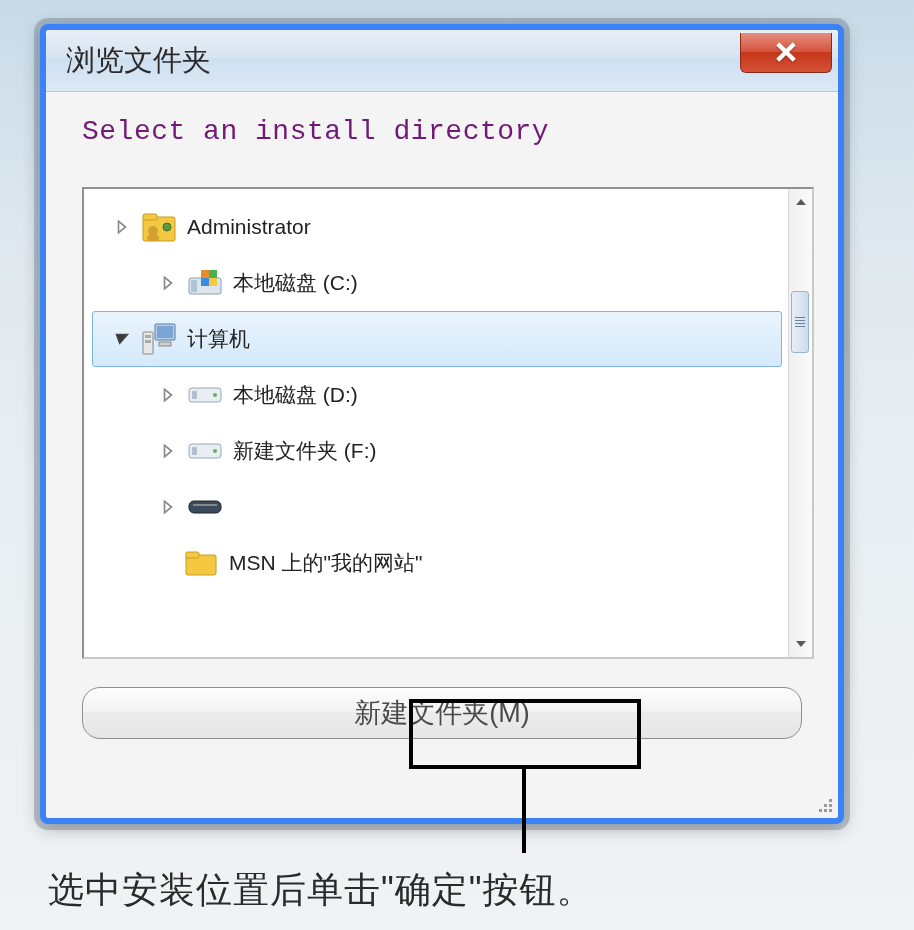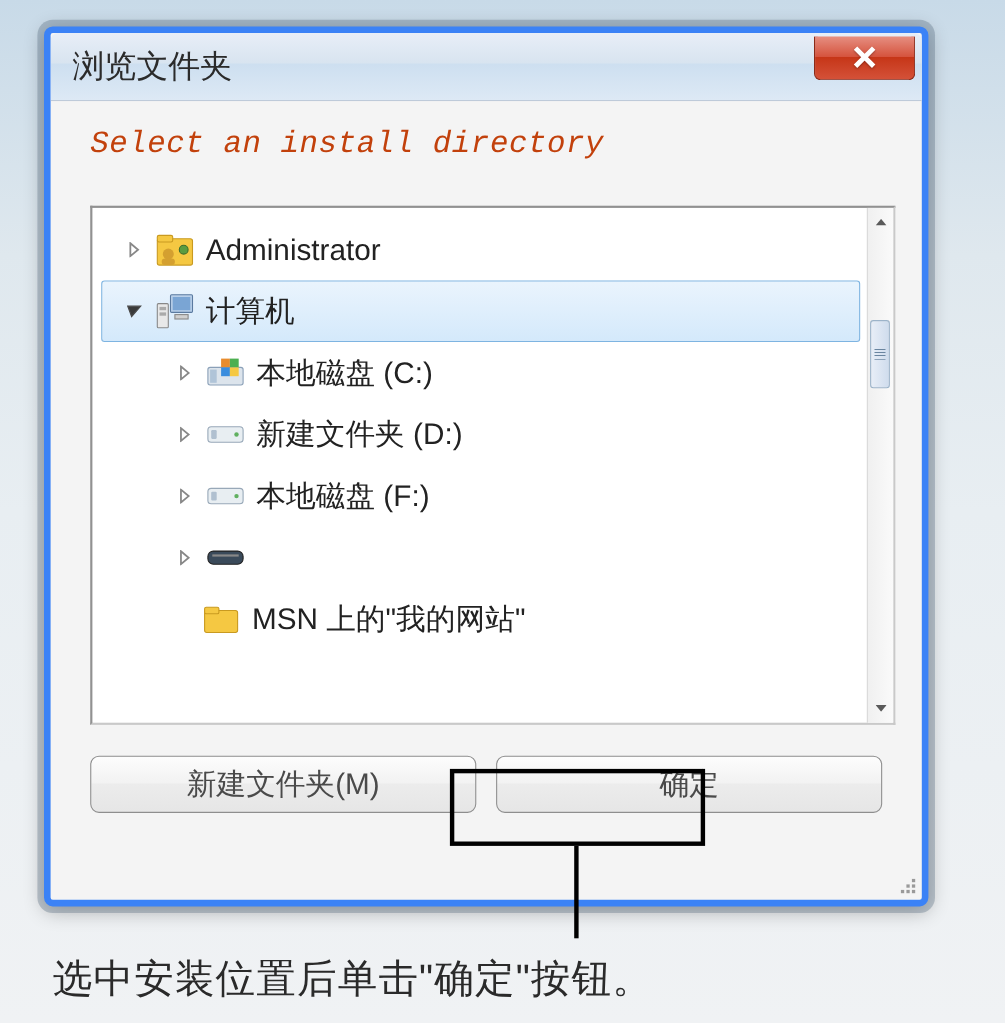--- a/index.html
+++ b/index.html
@@ -62,24 +62,23 @@
       stroke-width: 3.2;
       fill: none;
       filter: drop-shadow(0 1px 1px rgba(0,0,0,0.3));
     }
     .content {
       padding: 24px 36px 18px 36px;
     }
     .instruction {
       font-family: "Consolas", "Courier New", monospace;
       font-size: 28px;
-      color: #c2410c;
+      color: #701a75;
       margin-bottom: 40px;
       letter-spacing: 0.5px;
-      font-style: italic;
     }
     .tree-container {
       position: relative;
       width: 732px;
       height: 472px;
       background: #fff;
       border: 2px solid #919191;
       border-right-color: #c9c9c9;
       border-bottom-color: #c9c9c9;
       margin-bottom: 28px;
@@ -87,21 +86,21 @@
     }
     .tree {
       flex: 1;
       padding: 10px 6px 6px 6px;
       overflow: hidden;
     }
     .tree-item {
       display: flex;
       align-items: center;
       height: 56px;
-      font-size: 27px;
+      font-size: 21px;
       color: #222;
       cursor: pointer;
       border: 1px solid transparent;
       border-radius: 3px;
     }
     .tree-item.selected {
       background: linear-gradient(to bottom, #eaf4fd 0%, #d4e9fb 100%);
       border: 1px solid #7eb4e1;
     }
     .expand-arrow {
@@ -170,21 +169,21 @@
       display: flex;
       gap: 18px;
       align-items: stretch;
       padding-left: 0px;
     }
     .dlg-btn {
       flex: 1;
       height: 52px;
       background: linear-gradient(to bottom, #fdfdfd 0%, #f2f2f2 48%, #ececec 49%, #e6e6e6 100%);
       border: 1px solid #8e8e8e;
-      border-radius: 8px;
+      border-radius: 18px;
       font-size: 27px;
       color: #4a4a4a;
       cursor: pointer;
       font-family: inherit;
     }
     .ok-highlight {
       position: absolute;
       top: 699px;
       left: 409px;
       width: 232px;
@@ -250,20 +249,38 @@
               <svg width="36" height="32" viewBox="0 0 36 32">
                 <rect x="2" y="6" width="32" height="24" rx="2" fill="#f5c842" stroke="#c99a20"></rect>
                 <rect x="2" y="3" width="14" height="6" rx="1.5" fill="#f5c842" stroke="#c99a20"></rect>
                 <circle cx="12" cy="20" r="5" fill="#d4a030"></circle>
                 <rect x="6" y="24" width="12" height="6" rx="3" fill="#d4a030"></rect>
                 <circle cx="26" cy="16" r="4" fill="#5a9c40" stroke="#3e6e2c"></circle>
               </svg>
             </div>
             <span>Administrator</span>
           </div>
+          <div class="tree-item indent-1">
+            <div class="expand-arrow arrow-right">
+              <svg width="12" height="14" viewBox="0 0 8 12">
+                <path d="M1 1 L7 6 L1 11 Z" fill="none" stroke="#888" stroke-width="1.4"></path>
+              </svg>
+            </div>
+            <div class="node-icon">
+              <svg width="36" height="30" viewBox="0 0 36 30">
+                <rect x="2" y="10" width="32" height="16" rx="2" fill="#dce4ec" stroke="#8aa0b8"></rect>
+                <rect x="4" y="12" width="6" height="12" fill="#b0c4d8"></rect>
+                <rect x="14" y="2" width="8" height="8" fill="#e88c2e"></rect>
+                <rect x="22" y="2" width="8" height="8" fill="#4caf50"></rect>
+                <rect x="14" y="10" width="8" height="8" fill="#3a8dde"></rect>
+                <rect x="22" y="10" width="8" height="8" fill="#f5c842"></rect>
+              </svg>
+            </div>
+            <span>本地磁盘 (C:)</span>
+          </div>
           <div class="tree-item indent-0 selected">
             <div class="expand-arrow arrow-down">
               <svg width="14" height="12" viewBox="0 0 12 10">
                 <path d="M1 1 L11 1 L4 9 Z" fill="#3a3a3a"></path>
               </svg>
             </div>
             <div class="node-icon">
               <svg width="36" height="34" viewBox="0 0 36 34">
                 <rect x="14" y="2" width="20" height="16" rx="1" fill="#b8cfe8" stroke="#5a7aa0"></rect>
                 <rect x="16" y="4" width="16" height="12" fill="#7aa5d4"></rect>
@@ -275,60 +292,42 @@
             </div>
             <span>计算机</span>
           </div>
           <div class="tree-item indent-1">
             <div class="expand-arrow arrow-right">
               <svg width="12" height="14" viewBox="0 0 8 12">
                 <path d="M1 1 L7 6 L1 11 Z" fill="none" stroke="#888" stroke-width="1.4"></path>
               </svg>
             </div>
             <div class="node-icon">
-              <svg width="36" height="30" viewBox="0 0 36 30">
-                <rect x="2" y="10" width="32" height="16" rx="2" fill="#dce4ec" stroke="#8aa0b8"></rect>
-                <rect x="4" y="12" width="6" height="12" fill="#b0c4d8"></rect>
-                <rect x="14" y="2" width="8" height="8" fill="#e88c2e"></rect>
-                <rect x="22" y="2" width="8" height="8" fill="#4caf50"></rect>
-                <rect x="14" y="10" width="8" height="8" fill="#3a8dde"></rect>
-                <rect x="22" y="10" width="8" height="8" fill="#f5c842"></rect>
-              </svg>
-            </div>
-            <span>本地磁盘 (C:)</span>
-          </div>
-          <div class="tree-item indent-1">
-            <div class="expand-arrow arrow-right">
-              <svg width="12" height="14" viewBox="0 0 8 12">
-                <path d="M1 1 L7 6 L1 11 Z" fill="none" stroke="#888" stroke-width="1.4"></path>
-              </svg>
-            </div>
-            <div class="node-icon">
               <svg width="36" height="22" viewBox="0 0 36 22">
                 <rect x="2" y="4" width="32" height="14" rx="3" fill="#e8eef2" stroke="#98a8b8"></rect>
                 <rect x="5" y="7" width="5" height="8" rx="1" fill="#b0c0d0"></rect>
                 <circle cx="28" cy="11" r="2" fill="#60b060"></circle>
               </svg>
             </div>
-            <span>新建文件夹 (D:)</span>
+            <span>本地磁盘 (D:)</span>
           </div>
           <div class="tree-item indent-1">
             <div class="expand-arrow arrow-right">
               <svg width="12" height="14" viewBox="0 0 8 12">
                 <path d="M1 1 L7 6 L1 11 Z" fill="none" stroke="#888" stroke-width="1.4"></path>
               </svg>
             </div>
             <div class="node-icon">
               <svg width="36" height="22" viewBox="0 0 36 22">
                 <rect x="2" y="4" width="32" height="14" rx="3" fill="#e8eef2" stroke="#98a8b8"></rect>
                 <rect x="5" y="7" width="5" height="8" rx="1" fill="#b0c0d0"></rect>
                 <circle cx="28" cy="11" r="2" fill="#60b060"></circle>
               </svg>
             </div>
-            <span>本地磁盘 (F:)</span>
+            <span>新建文件夹 (F:)</span>
           </div>
           <div class="tree-item indent-1">
             <div class="expand-arrow arrow-right">
               <svg width="12" height="14" viewBox="0 0 8 12">
                 <path d="M1 1 L7 6 L1 11 Z" fill="none" stroke="#888" stroke-width="1.4"></path>
               </svg>
             </div>
             <div class="node-icon">
               <svg width="36" height="20" viewBox="0 0 36 20">
                 <rect x="2" y="4" width="32" height="12" rx="5" fill="#3a4a5a" stroke="#222"></rect>
@@ -359,21 +358,20 @@
         <div class="scroll-btn">
           <svg width="10" height="6" viewBox="0 0 10 6">
               <path d="M0 0 L5 6 L10 0 Z"></path>
             </svg>
         </div>
       </div>
     </div>
 
     <div class="button-row">
       <button class="dlg-btn">新建文件夹(M)</button>
-      <button class="dlg-btn">确定</button>
     </div>
   </div>
   <div class="resize-grip">
     <span style="right:0;bottom:0"></span>
     <span style="right:5px;bottom:0"></span>
     <span style="right:0;bottom:5px"></span>
     <span style="right:10px;bottom:0"></span>
     <span style="right:5px;bottom:5px"></span>
     <span style="right:0;bottom:10px"></span>
   </div>

